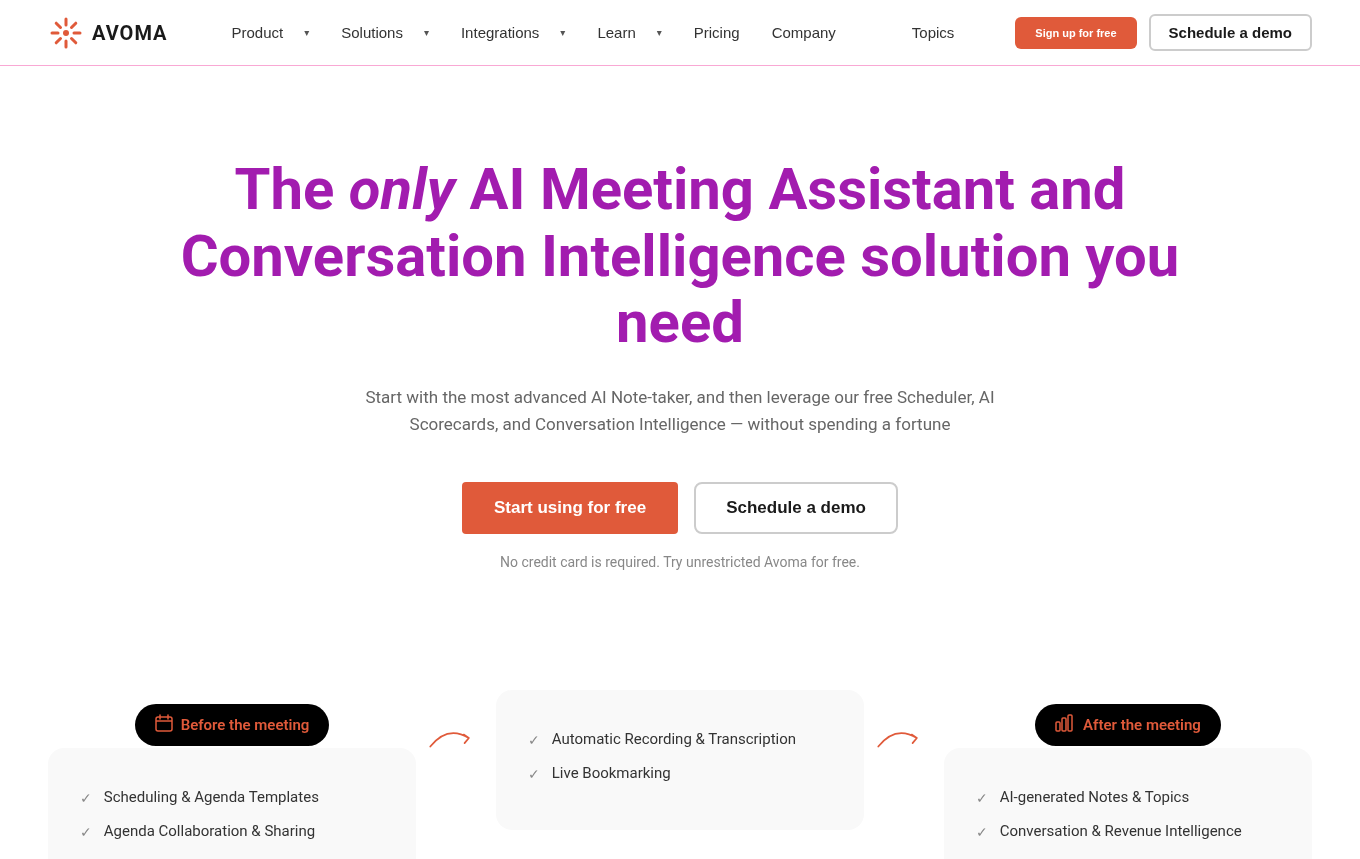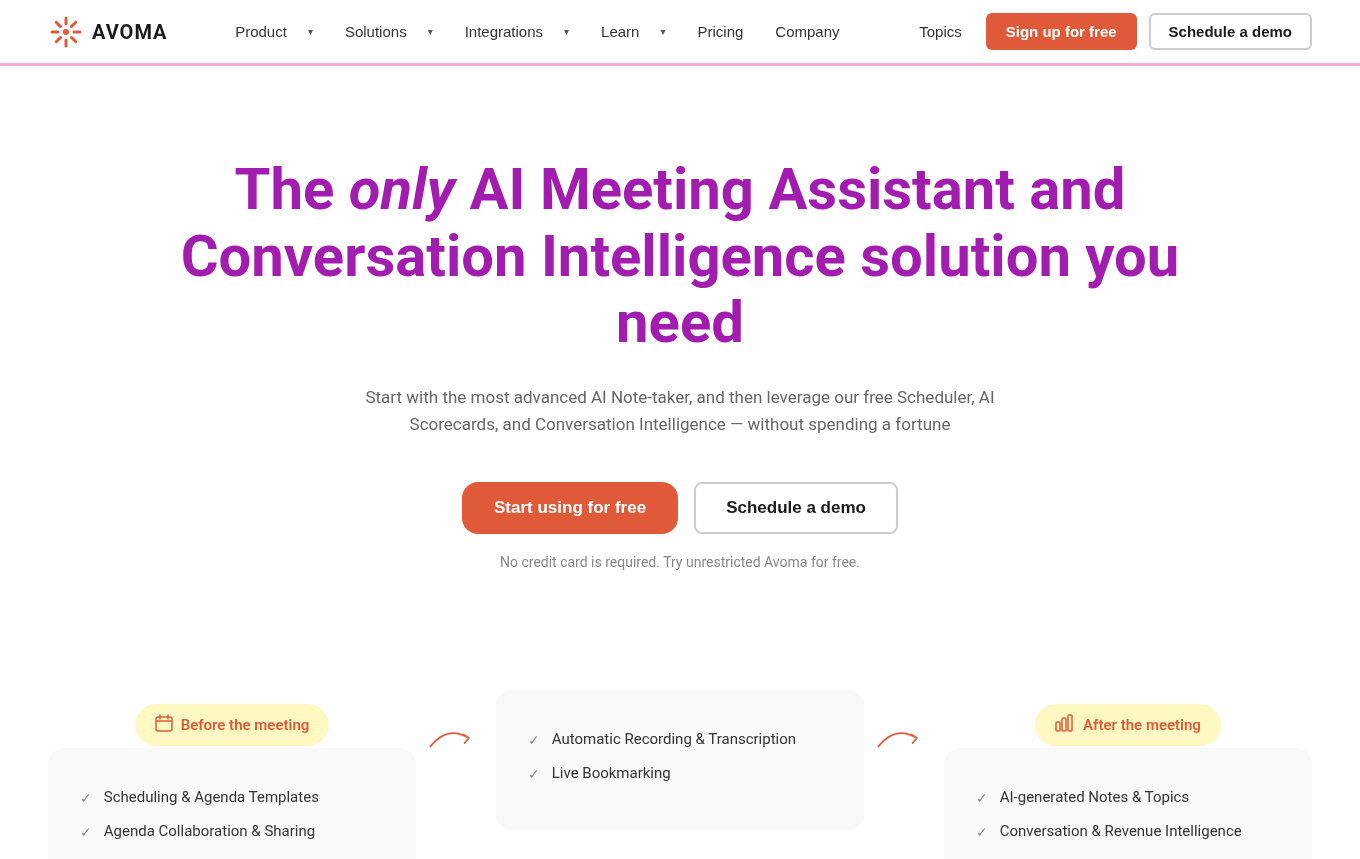--- a/index.html
+++ b/index.html
@@ -1,75 +1,75 @@
 <!DOCTYPE html>
 <html><head>
   <meta charset="utf-8">
   <style>
     * { margin: 0; padding: 0; box-sizing: border-box; }
     body { font-family: -apple-system, BlinkMacSystemFont, 'Segoe UI', Roboto, sans-serif; background: #fff; color: #1a1a1a; }
 
     
     nav {
       display: flex; align-items: center; justify-content: space-between;
-      padding: 0 48px; height: 66px; border-bottom: 3px solid #f9a8d4;
+      padding: 0 48px; height: 66px; border-bottom: 1px solid #f9a8d4;
       position: sticky; top: 0; background: #fff; z-index: 100;
     }
     .nav-logo { display: flex; align-items: center; gap: 8px; text-decoration: none; }
     .nav-logo-icon { width: 36px; height: 36px; }
     .nav-logo-text { font-size: 20px; font-weight: 700; color: #1a1a1a; letter-spacing: 1px; text-transform: uppercase; }
     .nav-links { display: flex; align-items: center; gap: 32px; }
     .nav-link {
       font-size: 15px; color: #333; text-decoration: none; cursor: pointer;
       display: flex; align-items: center; gap: 21px; background: none; border: none;
     }
     .chevron { font-size: 10px; color: #555; }
     .nav-actions { display: flex; align-items: center; gap: 12px; }
     .btn-login { font-size: 15px; color: #333; background: none; border: none; cursor: pointer; padding: 8px 12px; }
-    .btn-signup { background: #e05a3a; color: #fff; border: none; border-radius: 6px; padding: 10px 20px; font-size: 15px; font-weight: 600; cursor: pointer; }
+    .btn-signup { background: #e05a3a; color: #fff; border: none; border-radius: 6px; padding: 10px 20px; font-size: 11px; font-weight: 600; cursor: pointer; margin-left: 37px; }
     .btn-demo-nav { background: #fff; color: #1a1a1a; border: 2px solid #ccc; border-radius: 6px; padding: 8px 18px; font-size: 15px; font-weight: 600; cursor: pointer; }
 
     
     .hero {
       text-align: center; padding: 90px 48px 60px;
       max-width: 1200px; margin: 0 auto;
     }
     .hero-title {
       font-size: 58px; font-weight: 700; line-height: 1.15; color: #a21caf;
       margin-bottom: 28px;
     }
     .hero-title em { font-style: italic; font-weight: 700; }
     .hero-subtitle {
       font-size: 17px; color: #666; line-height: 1.6; max-width: 700px;
       margin: 0 auto 44px;
     }
     .hero-buttons { display: flex; justify-content: center; gap: 16px; margin-bottom: 20px; }
     .btn-primary {
-      background: #e05a3a; color: #fff; border: none; border-radius: 16px;
+      background: #e05a3a; color: #fff; border: none; border-radius: 4px;
       padding: 16px 32px; font-size: 17px; font-weight: 600; cursor: pointer;
     }
     .btn-secondary {
       background: #fff; color: #1a1a1a; border: 2px solid #ccc; border-radius: 8px;
       padding: 14px 30px; font-size: 17px; font-weight: 600; cursor: pointer;
     }
     .hero-note { font-size: 14px; color: #888; margin-top: 4px; }
 
     
     .cards-section {
       padding: 60px 48px 0;
       display: flex; justify-content: center; gap: 0;
       max-width: 1360px; margin: 0 auto; position: relative;
       align-items: flex-start;
     }
     .card-wrapper {
       flex: 1; position: relative; display: flex; flex-direction: column; align-items: center;
     }
     .card-badge {
       display: inline-flex; align-items: center; gap: 8px;
-      background: #fef9c3; color: #e05a3a; border-radius: 30px;
+      background: #000000; color: #e05a3a; border-radius: 30px;
       padding: 10px 20px; font-size: 15px; font-weight: 600;
       margin-bottom: 16px; position: relative; top: 14px; z-index: 2;
     }
     .card-badge-icon { font-size: 16px; }
     .card-body {
       background: #f9f9f9; border-radius: 16px; padding: 40px 32px 32px;
       width: 100%; margin-top: 0;
     }
     .card-item {
       display: flex; align-items: flex-start; gap: 12px;

